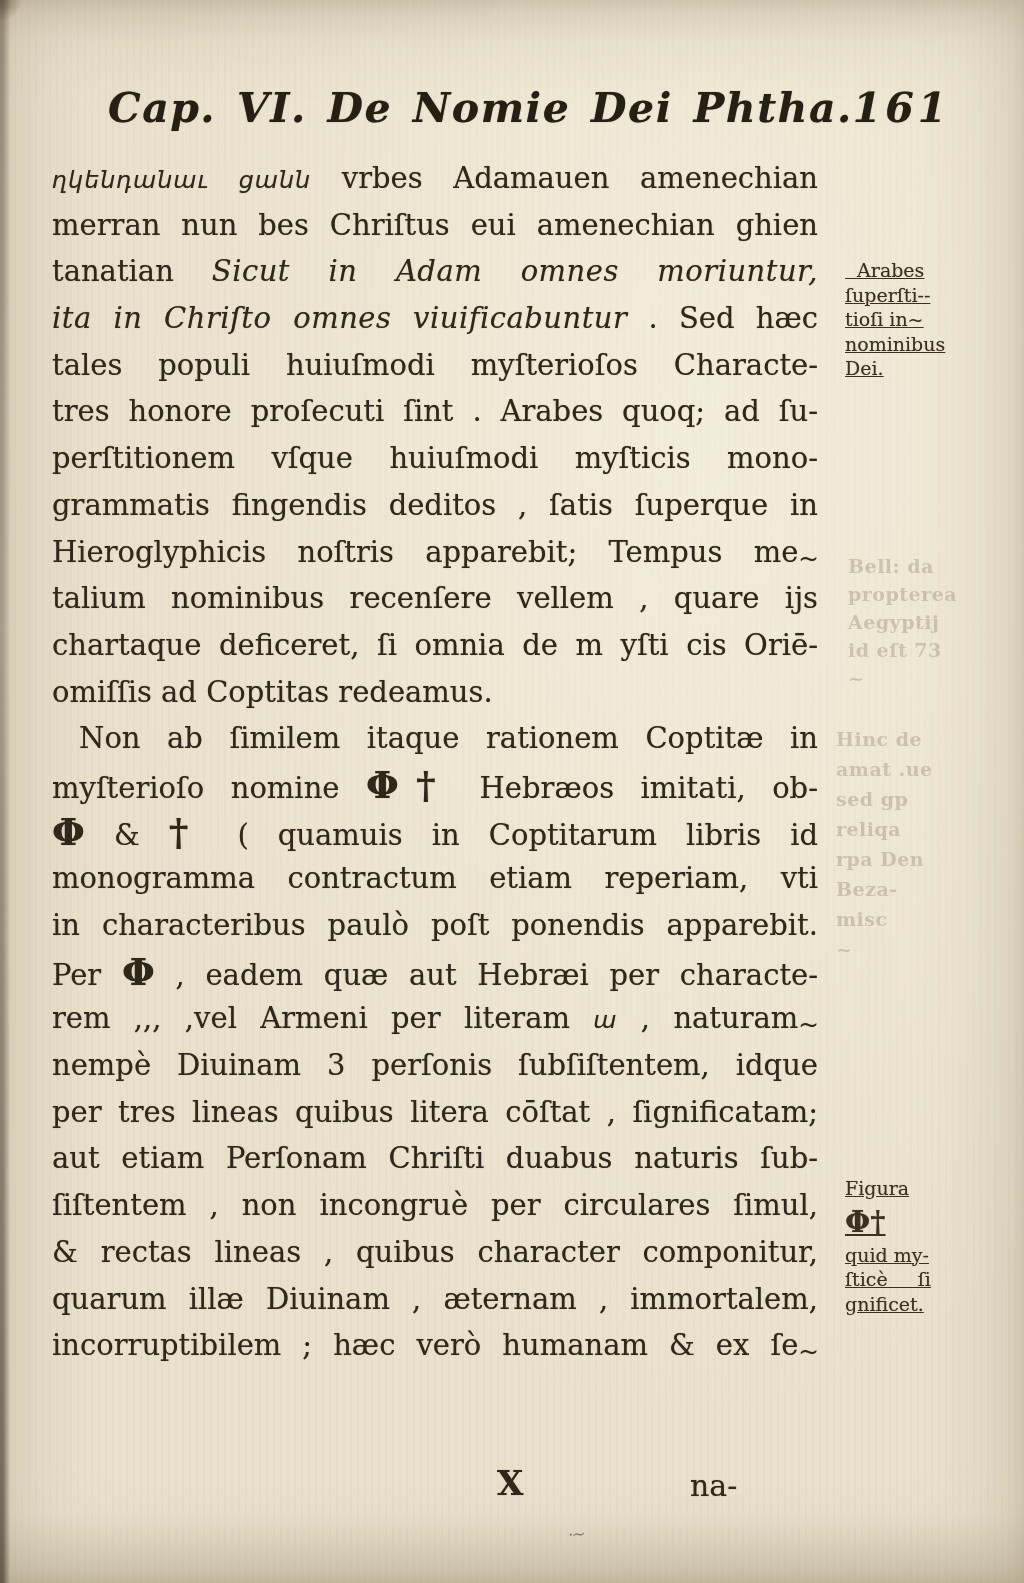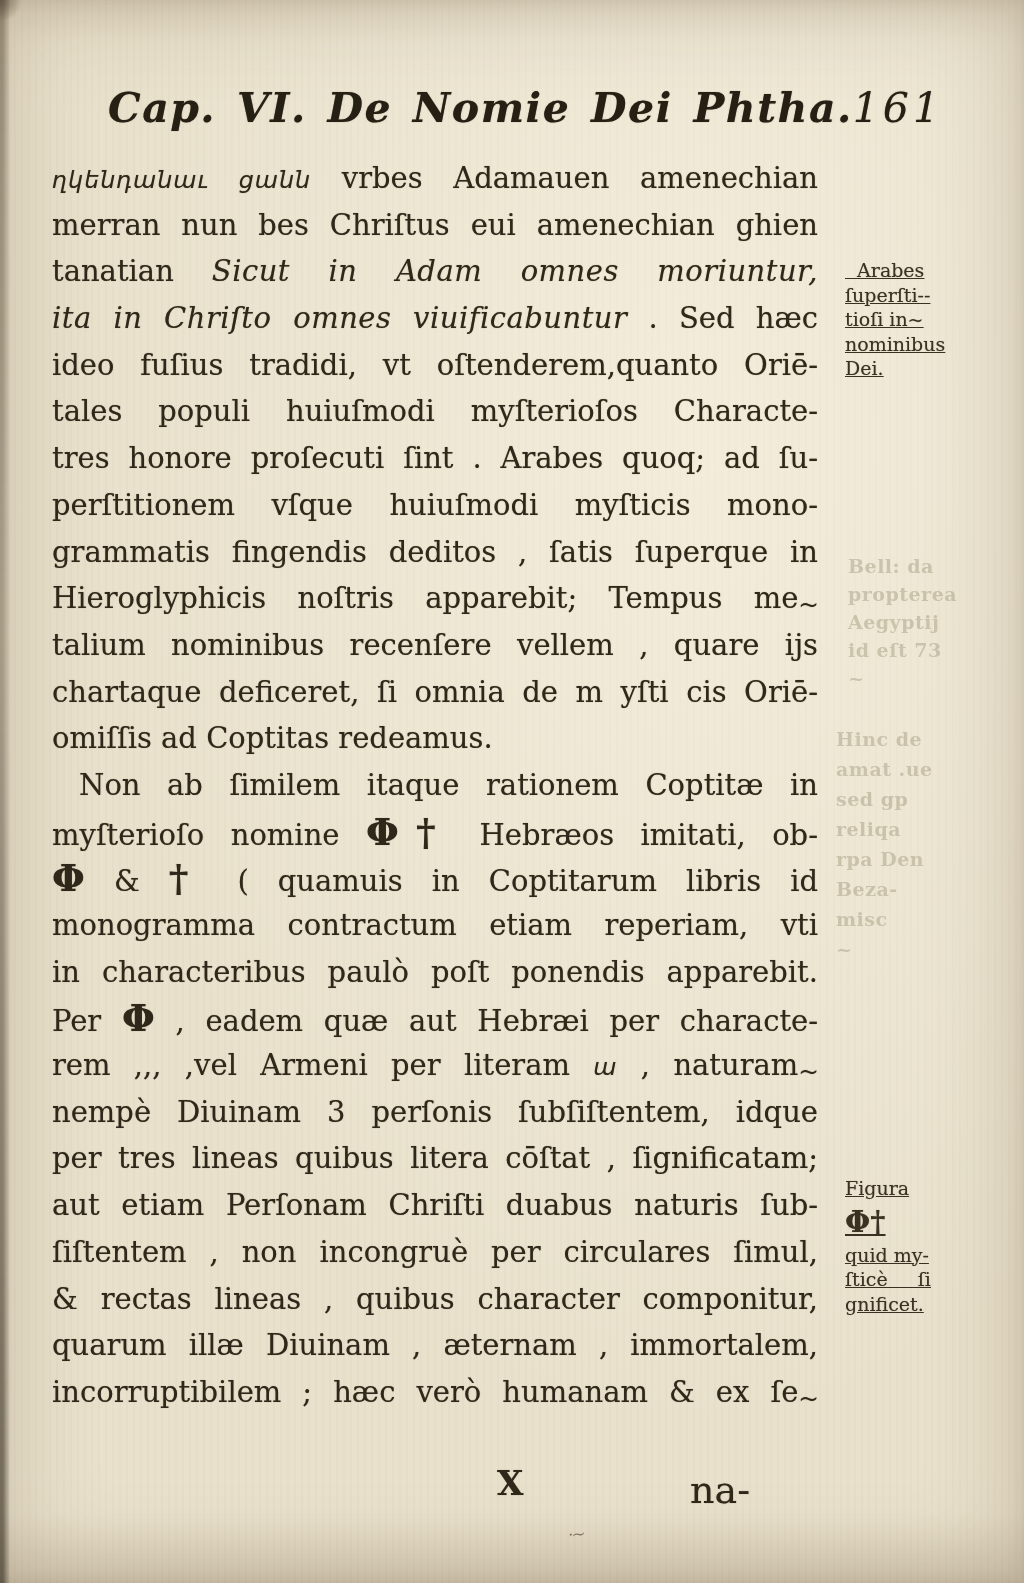--- a/index.html
+++ b/index.html
@@ -26,21 +26,21 @@
     filter:blur(.6px);
   }
   .header{
     position:absolute;top:84px;left:108px;width:712px;
     display:flex;justify-content:space-between;align-items:baseline;
     font-style:italic;font-weight:700;font-size:41px;
     letter-spacing:1.5px;word-spacing:5px;color:#261f13;
     text-shadow:0 0 1px rgba(45,34,20,.55);
     white-space:nowrap;
   }
-  .hpage{letter-spacing:4px;font-weight:400;}
+  .hpage{letter-spacing:4px;font-weight:700;}
   .body-text{
     position:absolute;top:155px;left:52px;width:766px;
     text-shadow:0 0 1px rgba(48,37,22,.45);
   }
   .line{
     height:46.7px;line-height:46.7px;font-size:29px;
     text-align:justify;text-align-last:justify;
     white-space:nowrap;
   }
   .line.short{text-align-last:left;}
@@ -62,21 +62,21 @@
     font-size:19px;font-weight:600;letter-spacing:.5px;
   }
   .bleedA{left:848px;top:552px;line-height:28px;}
   .bleedB{left:836px;top:724px;line-height:30px;}
   .signature{position:absolute;left:0;top:0;}
   .sig-x{
     position:absolute;left:497px;top:1463px;
     font-size:34px;font-weight:700;text-shadow:0 0 1px rgba(45,34,20,.55);
   }
   .sig-c{
-    position:absolute;left:690px;top:1468px;font-size:38px;
+    position:absolute;left:690px;top:1468px;font-size:30px;
     text-shadow:0 0 1px rgba(45,34,20,.5);
   }
   .stray{
     position:absolute;left:568px;top:1524px;font-size:17px;
     color:#4a4030;opacity:.6;transform:rotate(-6deg);letter-spacing:-2px;
   }
 </style>
 </head>
 <body>
 
@@ -86,21 +86,20 @@
   <div class="header">
     <span class="htitle">Cap. VI. De Nomie Dei Phtha.</span>
     <span class="hpage">161</span>
   </div>
 
   <div class="body-text">
       <div class="line"><span class="seg-arm">ղկենդանաւ ցանն</span><span> vrbes Adamauen amenechian</span></div>
       <div class="line"><span>merran nun bes Chriſtus eui amenechian ghien</span></div>
       <div class="line"><span>tanatian </span><span class="seg-it">Sicut in Adam omnes moriuntur,</span></div>
       <div class="line"><span class="seg-it">ita in Chriſto omnes viuificabuntur</span><span> . Sed hæc</span></div>
-      <div class="line"><span>ideo fuſius tradidi, vt oſtenderem,quanto Oriē-</span></div>
       <div class="line"><span>tales populi huiuſmodi myſterioſos Characte-</span></div>
       <div class="line"><span>tres honore proſecuti ſint . Arabes quoq; ad ſu-</span></div>
       <div class="line"><span>perſtitionem vſque huiuſmodi myſticis mono-</span></div>
       <div class="line"><span>grammatis fingendis deditos , ſatis ſuperque in</span></div>
       <div class="line"><span>Hieroglyphicis noſtris apparebit; Tempus me</span><span class="seg-sw">~</span></div>
       <div class="line"><span>talium nominibus recenſere vellem , quare ijs</span></div>
       <div class="line"><span>chartaque deficeret, ſi omnia de m yſti cis Oriē-</span></div>
       <div class="line short"><span>omiſſis ad Coptitas redeamus.</span></div>
       <div class="line indent"><span>Non ab ſimilem itaque rationem Coptitæ in</span></div>
       <div class="line"><span>myſterioſo nomine </span><span class="seg-sym">Φ†</span><span> Hebræos imitati, ob-</span></div>

